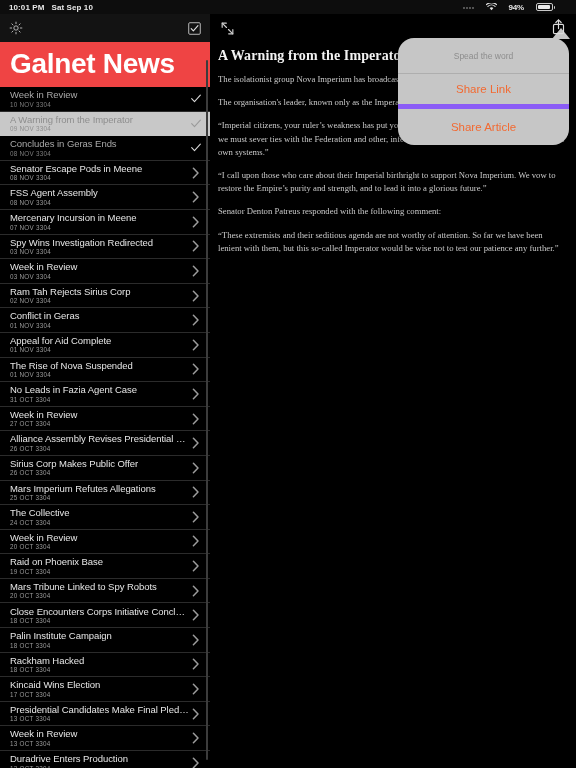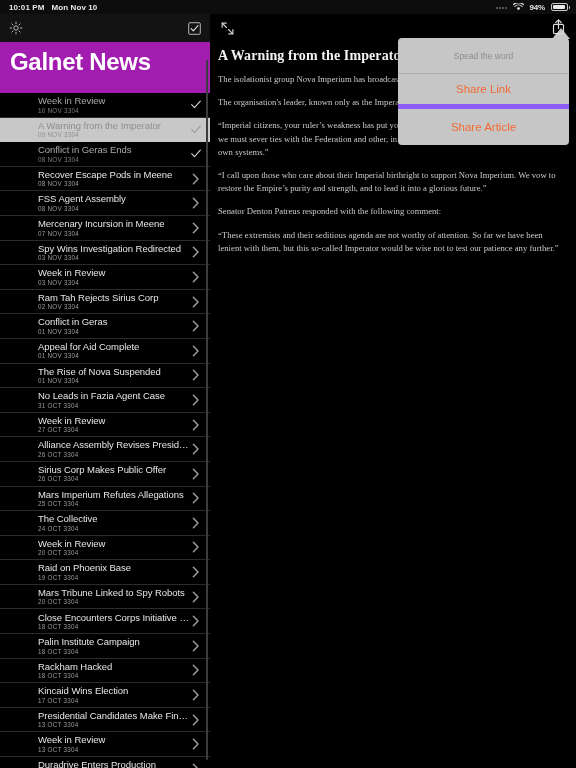--- a/index.html
+++ b/index.html
@@ -12,21 +12,21 @@
   #app { position:relative; width:576px; height:768px; background:#000; }
 
   
   .statusbar {
     position:absolute; top:0; left:0; width:576px; height:14px;
     background:#0d0d0d; color:#e8e8e8;
     font-size:8px; font-weight:bold;
     display:flex; align-items:center;
   }
   .sb-left { display:flex; align-items:center; gap:7px; margin-left:9px; letter-spacing:.1px; }
-  .sb-right { margin-left:auto; display:flex; align-items:flex-start; gap:6px; margin-right:8px; }
+  .sb-right { margin-left:auto; display:flex; align-items:flex-start; gap:12px; margin-right:23px; }
   .sig-dots { display:flex; align-items:flex-end; gap:1px; height:6px; }
   .sig-dots i { display:block; width:2px; height:2px; background:#6a6a6a; border-radius:50%; }
   .wifi { display:block; }
   .batt-pct { font-size:8px; font-weight:bold; letter-spacing:-.2px; }
   .batt {
     width:17px; height:8px; border:1px solid #c9c9c9; border-radius:2px;
     position:relative; padding:1px;
   }
   .batt::after {
     content:""; position:absolute; right:-3px; top:2.5px;
@@ -39,30 +39,30 @@
     position:absolute; top:14px; left:0; width:210px; height:754px;
     background:#0b0b0b; overflow:hidden;
   }
   .side-toolbar {
     height:28px; display:flex; align-items:center;
     justify-content:space-between; padding:0 9px;
     background:#131313;
   }
   .icon-btn { cursor:pointer; display:flex; align-items:center; }
   .side-title {
-    padding:6px 10px 17px 10px; background:#a21caf;
-    color:#fff; font-size:24px; font-weight:bold; letter-spacing:-.3px;
+    padding:6px 10px 7px 10px; background:#ef4444;
+    color:#fff; font-size:28px; font-weight:bold; letter-spacing:-.3px;
   }
   .newslist { background:#000; }
   .newsrow {
     position:relative; display:flex; align-items:center;
     height:24.6px; padding:0 8px 0 10px;
     border-bottom:1px solid #2b2b2b; background:#000;
   }
-  .newsrow .txt { flex:1; min-width:0;margin-left:28px; }
+  .newsrow .txt { flex:1; min-width:0; }
   .newsrow .t {
     display:block; color:#e6e6e6; font-size:9.5px;
     white-space:nowrap; overflow:hidden; text-overflow:ellipsis;
     line-height:11px; letter-spacing:-.05px;
   }
   .newsrow .d {
     display:block; color:#9a9a9a; font-size:6.3px;
     letter-spacing:.25px; line-height:8px; margin-top:.5px;
   }
   .newsrow.read .t { color:#a9a9a9; }
@@ -91,21 +91,21 @@
   }
   .art-p {
     color:#c9c9c9; font-family:"Liberation Serif", serif;
     font-size:8.7px; line-height:13.2px; margin-bottom:10px;
     text-align:left;
   }
 
   
   .popover {
     position:absolute; top:38px; left:398px; width:171px; height:107px;
-    background:#c6c6c6; border-radius:4px; z-index:10;
+    background:#c6c6c6; border-radius:16px; z-index:10;
     box-shadow:0 1px 6px rgba(0,0,0,.55);
     overflow:hidden;
   }
   .pop-arrow {
     position:absolute; top:28px; left:552px; width:0; height:0;
     border-left:9px solid transparent; border-right:9px solid transparent;
     border-bottom:11px solid #c6c6c6; z-index:11;
   }
   .pop-head {
     height:36px; display:flex; align-items:center; justify-content:center;
@@ -119,21 +119,21 @@
   .pop-item:last-child { border-bottom:none; }
 </style>
 </head>
 <body>
 
 <div id="app">
 
   <div class="statusbar">
     <div class="sb-left">
       <span>10:01 PM</span>
-      <span>Mon Nov 10</span>
+      <span>Sat Sep 10</span>
     </div>
     <div class="sb-right">
       <span class="sig-dots">
         <i></i>
           <i></i>
           <i></i>
           <i></i>
       </span>
       <svg class="wifi" width="11" height="8" viewBox="0 0 11 8">
         <path d="M5.5 7.2 L3.6 5.1 A2.9 2.9 0 0 1 7.4 5.1 Z" fill="#e6e6e6"></path>
@@ -187,32 +187,32 @@
             <span class="d">09 NOV 3304</span>
           </span>
           <span class="acc">
             <svg width="10" height="9" viewBox="0 0 12 10">
               <path d="M0.8 5.1l3.4 3.6L11.2 1" fill="none" stroke="#9a9a9a" stroke-width="1.3" stroke-linecap="round" stroke-linejoin="round"></path>
             </svg>
           </span>
         </div>
         <div class="newsrow read">
           <span class="txt">
-            <span class="t">Conflict in Geras Ends</span>
+            <span class="t">Concludes in Geras Ends</span>
             <span class="d">08 NOV 3304</span>
           </span>
           <span class="acc">
             <svg width="10" height="9" viewBox="0 0 12 10">
               <path d="M0.8 5.1l3.4 3.6L11.2 1" fill="none" stroke="#d8d8d8" stroke-width="1.3" stroke-linecap="round" stroke-linejoin="round"></path>
             </svg>
           </span>
         </div>
         <div class="newsrow">
           <span class="txt">
-            <span class="t">Recover Escape Pods in Meene</span>
+            <span class="t">Senator Escape Pods in Meene</span>
             <span class="d">08 NOV 3304</span>
           </span>
           <span class="acc">
             <svg width="8" height="12" viewBox="0 0 8 12">
               <path d="M1.4 1.2L6 6l-4.6 4.8" fill="none" stroke="#9c9c9c" stroke-width="1.5" stroke-linecap="round" stroke-linejoin="round"></path>
             </svg>
           </span>
         </div>
         <div class="newsrow">
           <span class="txt">

